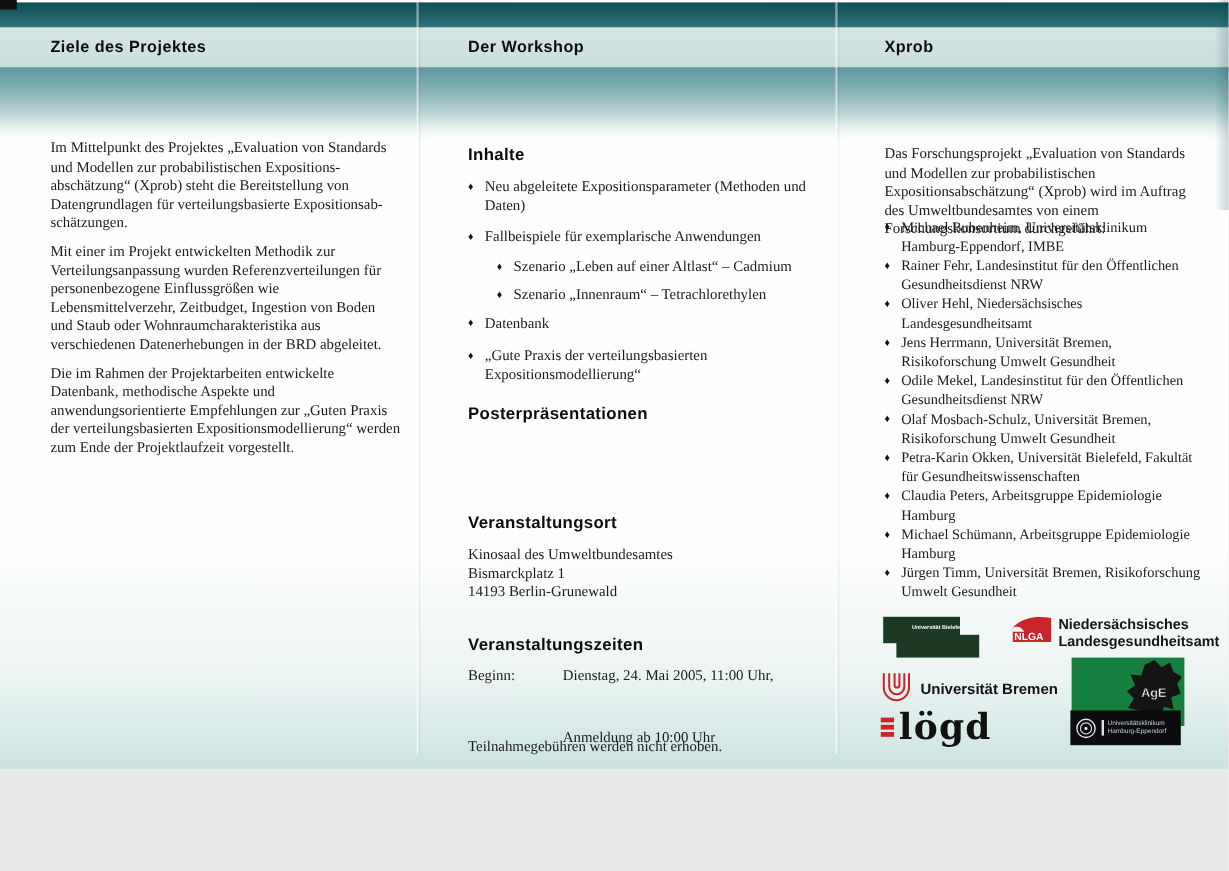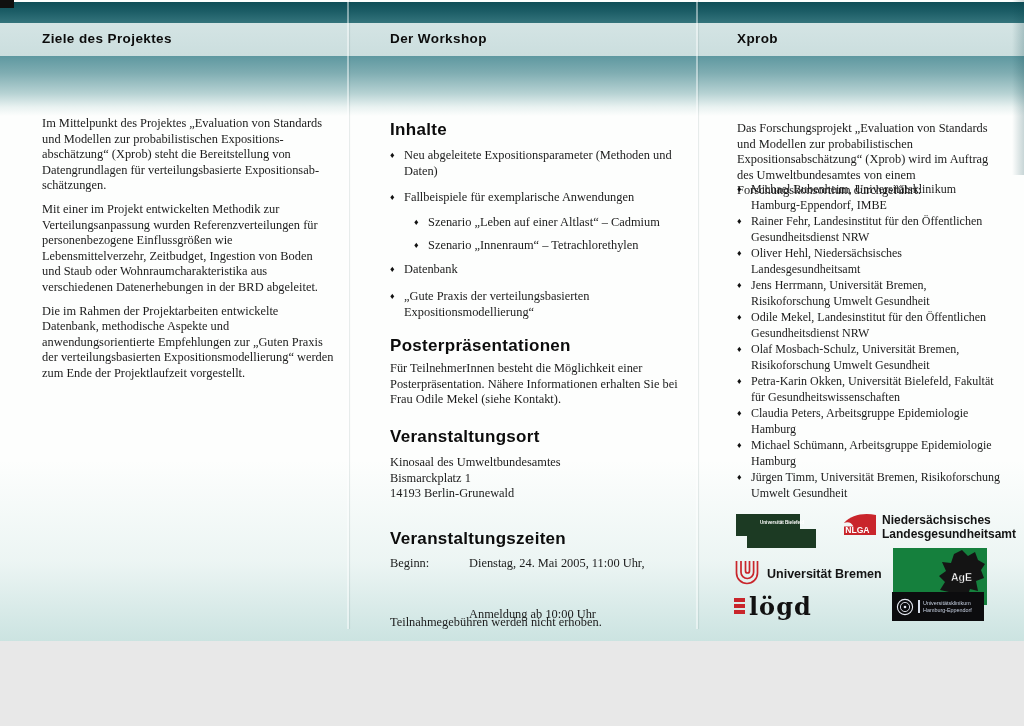--- a/index.html
+++ b/index.html
@@ -30,21 +30,21 @@
   
   .panel-header {
     position:absolute; top:31px;
     font-family:"Liberation Sans", sans-serif; font-weight:bold;
     font-size:13.5px; letter-spacing:0.4px; color:#0c0c0c;
   }
   .ph-left { left:42px; } .ph-mid { left:390px; } .ph-right { left:737px; }
   
   .serif  { font-size:12.4px; line-height:15.6px; }
   .sans-h { font-family:"Liberation Sans", sans-serif; font-weight:bold;
-            font-size:17px; letter-spacing:0.3px; color:#0c0c0c; }
+            font-size:14px; letter-spacing:0.3px; color:#0c0c0c; }
   .abs { position:absolute; }
   
   .col-left  { left:42px;  width:292px; }
   .col-mid-x { left:390px; width:292px; }
   .col-right { left:737px; width:266px; }
   .para { margin:0 0 8px 0; }
   
   .brow { display:flex; align-items:flex-start; }
   .brow .dia { flex:0 0 14px; font-size:9px; line-height:15.6px; color:#111; }
   .brow .btxt { flex:1 1 auto; }
@@ -58,21 +58,21 @@
   .bi-r1 { left:0;  top:0;   width:64px; height:22px; }
   .bi-r2 { left:11px; top:15px; width:69px; height:19px; }
   .bi-label { position:absolute; left:24px; top:6px; color:#ffffff;
               font-family:"Liberation Sans", sans-serif; font-size:4.6px; font-weight:bold; white-space:nowrap; }
   .nlga-name { font-family:"Liberation Sans", sans-serif; font-weight:bold;
                font-size:12px; line-height:13.5px; color:#141414; }
   .bremen-label, .nlga-wrap { font-family:"Liberation Sans", sans-serif; }
   .bremen-label { font-weight:bold; font-size:12.5px; color:#141414;text-align:center; }
   .loegd-xi { display:inline-block; vertical-align:middle; margin-right:4px; }
   .loegd-xi div { width:11px; height:3.6px; background:#c9252b; margin:2.4px 0; }
-  .loegd-text { font-family:"DejaVu Serif", serif; font-weight:bold; font-size:24px;
+  .loegd-text { font-family:"DejaVu Serif", serif; font-weight:bold; font-size:30px;
                 letter-spacing:1px; color:#111; vertical-align:middle; }
   .age-box { width:50px; height:57px; background:#15803d;padding-left:44px; }
   .uke-bar { width:92px; height:29px; background:#0c0c0e; display:flex; align-items:center; padding:0 4px; box-sizing:border-box; }
   .uke-sep { width:2px; height:13px; background:#d9dfeb; margin:0 3px 0 4px; }
   .uke-text { color:#c7d1e2; font-family:"Liberation Sans", sans-serif;
               font-size:5.4px; line-height:6.4px; white-space:nowrap; }
 </style>
 </head>
 <body>
 
@@ -119,21 +119,20 @@
   <div class="abs col-mid-x serif brow" style="top:262px;">
     <span class="dia">♦</span>
     <span class="btxt">Datenbank</span>
   </div>
   <div class="abs col-mid-x serif brow" style="top:289px;">
     <span class="dia">♦</span>
     <span class="btxt">„Gute Praxis der verteilungsbasierten Expositionsmodellierung“</span>
   </div>
 
   <div class="abs col-mid-x sans-h" style="top:336px;">Posterpräsentationen</div>
-  <div class="abs col-mid-x serif" style="top:361px;">Für TeilnehmerInnen besteht die Möglichkeit einer Posterpräsentation. Nähere Informationen erhalten Sie bei Frau Odile Mekel (siehe Kontakt).</div>
 
   <div class="abs col-mid-x sans-h" style="top:427px;">Veranstaltungsort</div>
   <div class="abs col-mid-x serif" style="top:455px;">
     <div>Kinosaal des Umweltbundesamtes</div>
     <div>Bismarckplatz 1</div>
     <div>14193 Berlin-Grunewald</div>
   </div>
 
   <div class="abs col-mid-x sans-h" style="top:529px;">Veranstaltungszeiten</div>
   <div class="abs col-mid-x serif zgrid" style="top:556px;">

